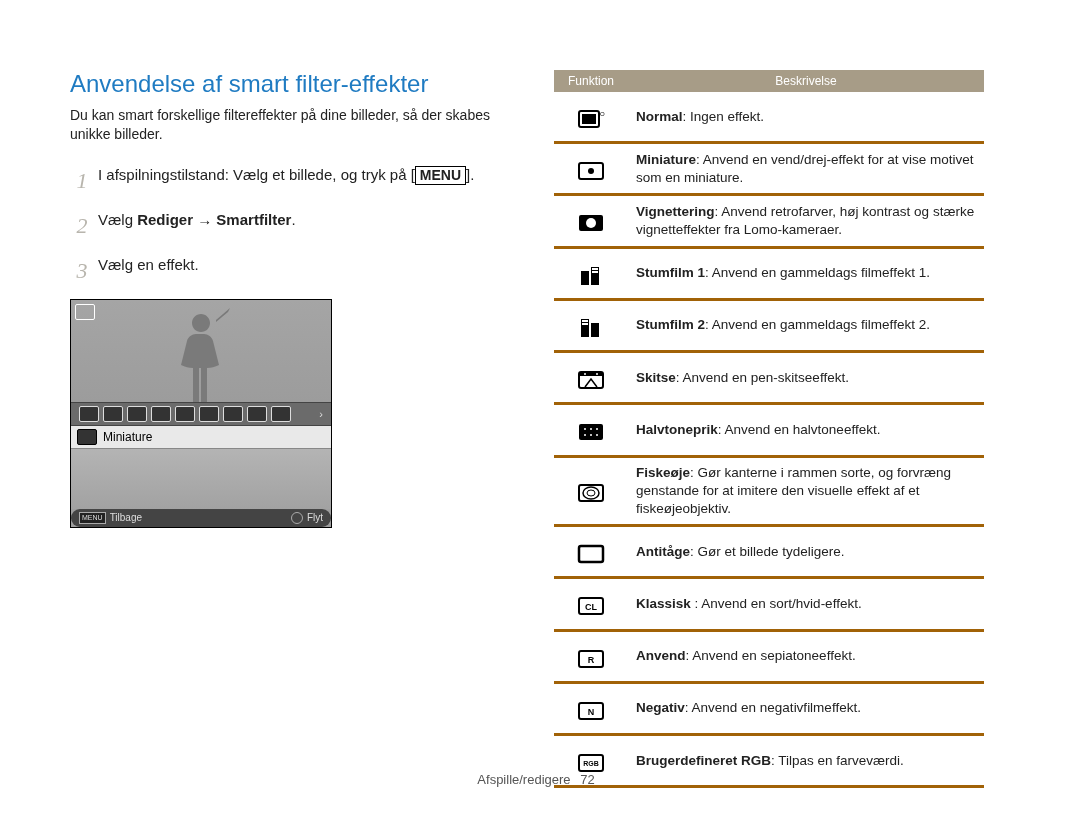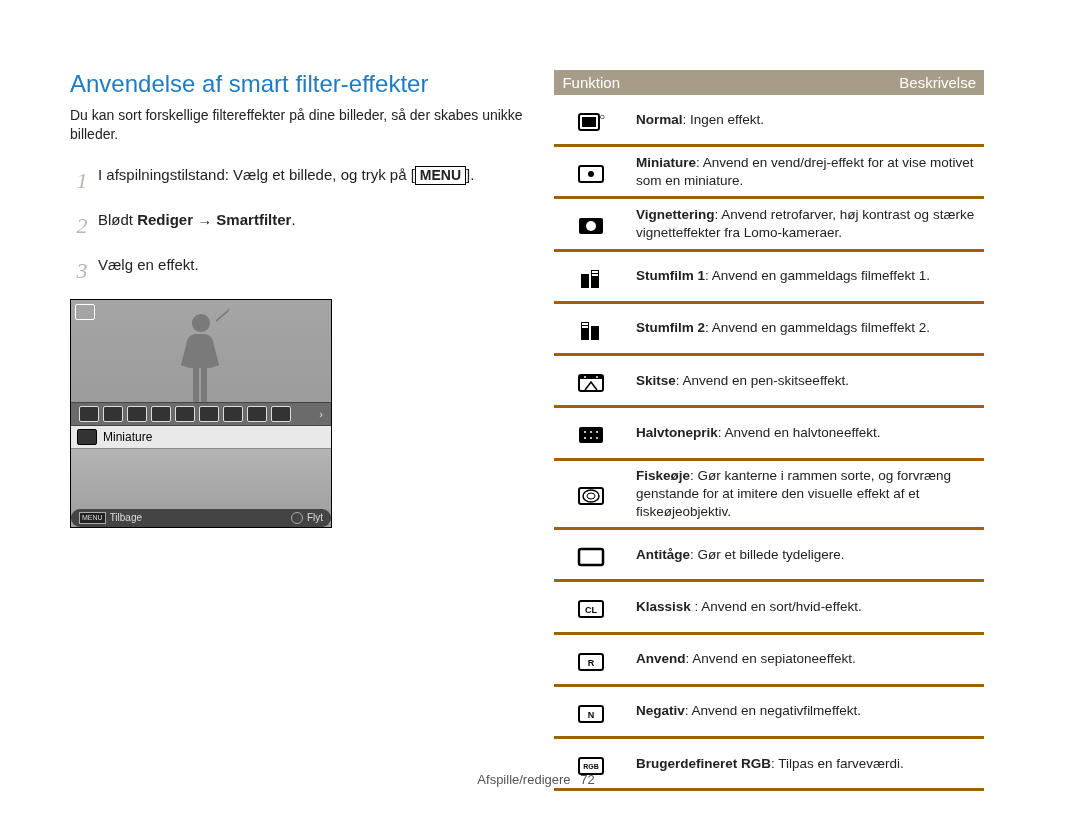--- a/index.html
+++ b/index.html
@@ -28,52 +28,52 @@
   .scr-label-row .ic{width:18px;height:14px;background:#333;border:1px solid #000;border-radius:2px;margin-right:6px;}
   .scr-label-row .txt{font-size:12px;color:#000;}
   .scr-mid{height:60px;background:linear-gradient(#b4b4b4,#a2a2a2);}
   .scr-bottom{height:18px;background:#444;display:flex;align-items:center;justify-content:space-between;padding:0 8px;font-size:10px;color:#ddd;border-radius:9px;}
   .scr-bottom .btm-group{display:flex;align-items:center;gap:4px;}
   .scr-bottom .btm-key{border:1px solid #aaa;background:#222;font-size:7px;padding:0 2px;line-height:10px;}
   .scr-bottom .btm-dpad{width:10px;height:10px;border:1px solid #aaa;border-radius:50%;position:relative;}
 
   
   .ftable{width:100%;border-collapse:collapse;font-size:13.5px;}
-  .ftable th{background:#a79c87;color:#fff;font-weight:normal;text-align:right;padding:4px 8px;font-size:15px;}
+  .ftable th{background:#a79c87;color:#fff;font-weight:normal;text-align:center;padding:4px 8px;font-size:12px;}
   .ftable th.col-fn{width:58px;}
   .ftable td{padding:6px 8px;border-bottom:3px solid #a16207;vertical-align:middle;line-height:1.35;}
   .ftable td.icon-cell{text-align:center;padding:6px 4px;width:58px;}
   .fn-icon{display:inline-flex;align-items:center;justify-content:center;width:28px;height:22px;margin-top:10px;}
   .fn-icon svg{display:block;}
   .footer{position:absolute;left:0;right:8px;bottom:28px;text-align:center;font-size:13px;color:#555;}
   .footer .pg{margin-left:6px;}
 </style>
 </head>
 <body>
 
 <div class="page">
 
 
   <div class="cols">
 
     <div class="col-left">
       <h1 class="section-title">Anvendelse af smart filter-effekter</h1>
-      <p class="intro">Du kan sort forskellige filtereffekter på dine billeder, så der skabes unikke billeder.</p>
+      <p class="intro">Du kan smart forskellige filtereffekter på dine billeder, så der skabes unikke billeder.</p>
 
       <ol class="steps">
         <li class="step">
           <span class="step-num">1</span>
           <span class="step-body">
             <span>I afspilningstilstand: Vælg et billede, og tryk på [</span><span class="menu-key">MENU</span><span>].</span>
           </span>
         </li>
         <li class="step">
           <span class="step-num">2</span>
           <span class="step-body">
-            <span>Blødt </span><span class="bold">Rediger → Smartfilter</span><span>.</span>
+            <span>Vælg </span><span class="bold">Rediger → Smartfilter</span><span>.</span>
           </span>
         </li>
         <li class="step">
           <span class="step-num">3</span>
           <span class="step-body">Vælg en effekt.</span>
         </li>
       </ol>
 
       <div class="screenshot">
         <div class="scr-top">

